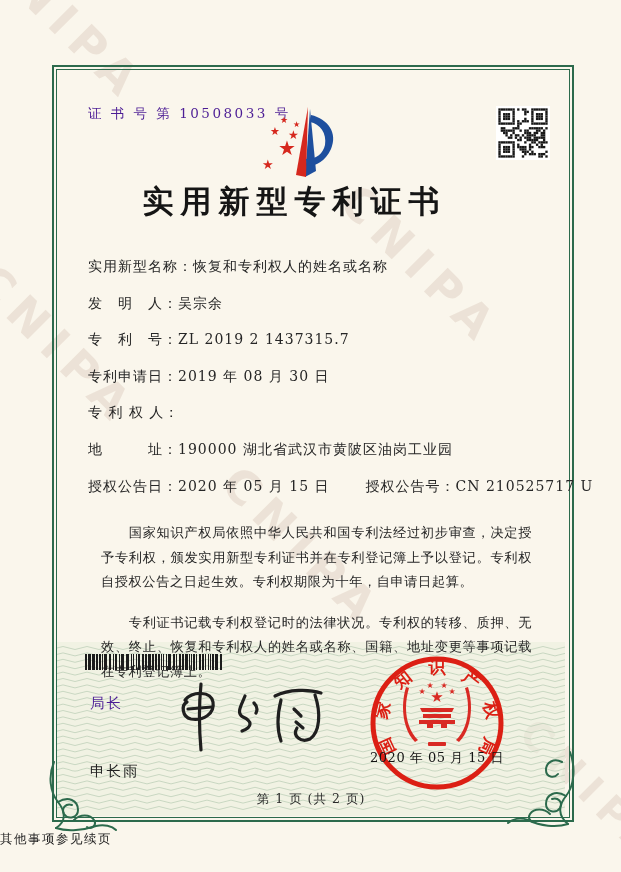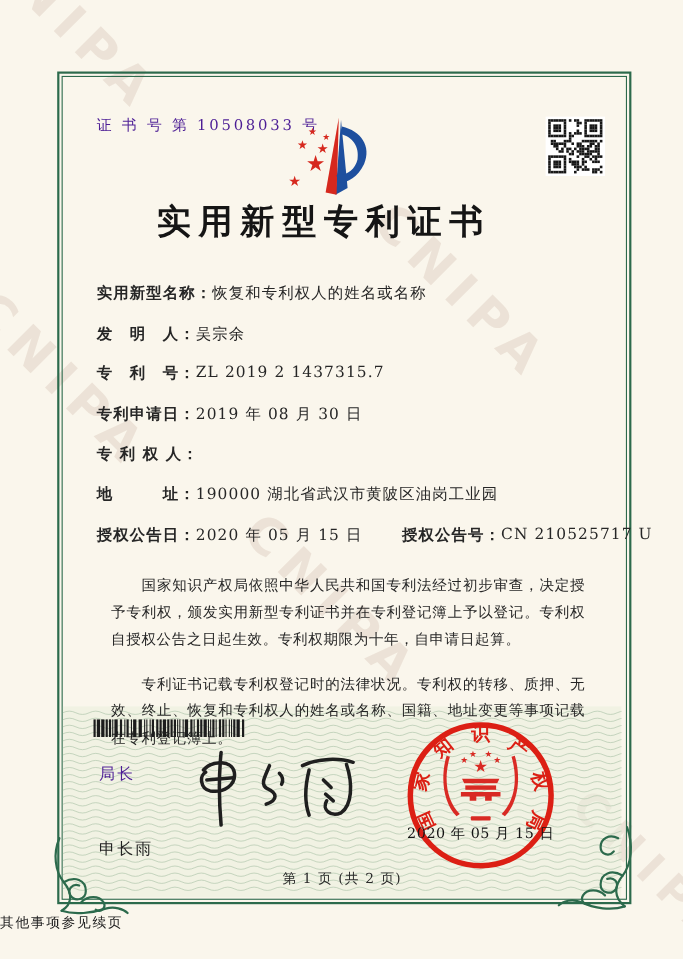--- a/index.html
+++ b/index.html
@@ -27,21 +27,21 @@
            letter-spacing:2.5px;}
 
   .logo{position:absolute;left:248px;top:99px;}
   .qr{position:absolute;left:496px;top:106px;width:54px;height:54px;background:#fff;}
 
   .title{position:absolute;left:52px;top:181px;width:485px;text-align:center;
          font-size:31px;font-weight:700;color:#151515;letter-spacing:7px;}
 
   .fields{position:absolute;left:88px;top:258px;width:465px;font-size:14px;color:#262626;}
   .row{height:36.6px;display:flex;align-items:flex-start;letter-spacing:1px;}
-  .row .lbl{white-space:pre;font-weight:bold;}
+  .row .lbl{white-space:pre;}
   .row .val{white-space:pre;}
   .row-double .pair2{margin-left:36px;}
 
   .paras{position:absolute;left:85px;top:505px;width:463px;font-size:13.2px;
          color:#262626;line-height:24.6px;text-align:justify;letter-spacing:.6px;}
   .paras p{margin:16px;text-indent:2.1em;}
 
   
   .band{position:absolute;left:57px;top:642px;width:508px;height:174px;}
   .band rect{fill:#eaeedd;opacity:.55;}

